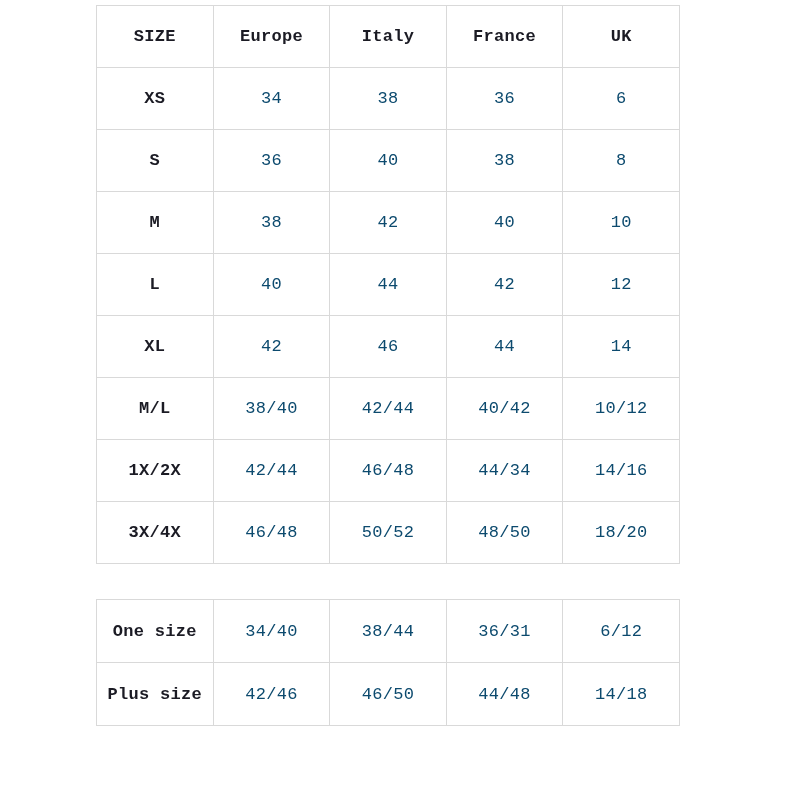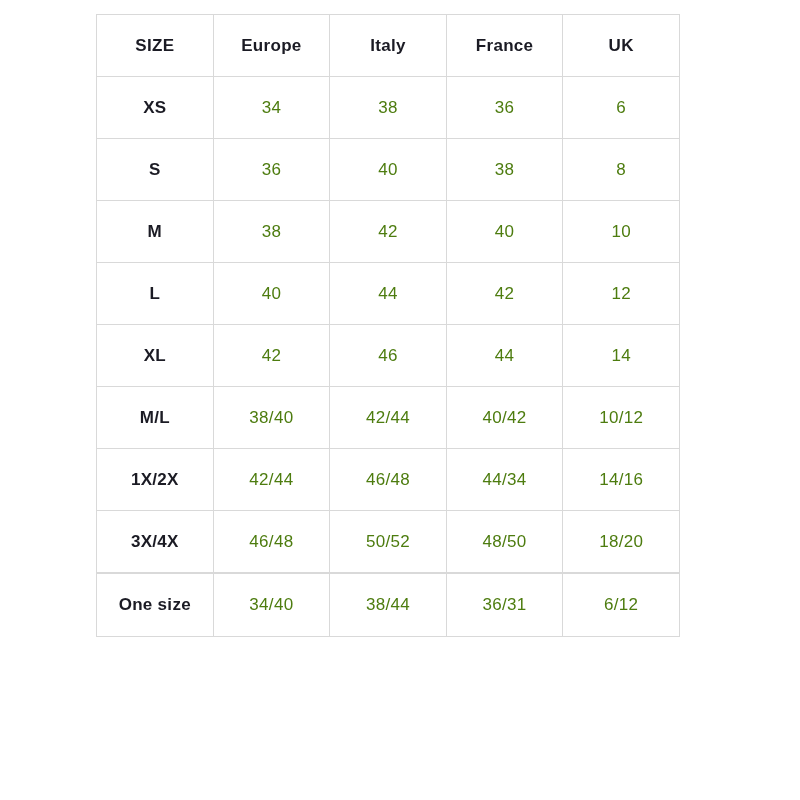--- a/index.html
+++ b/index.html
@@ -8,50 +8,52 @@
     background: #ffffff;
     width: 800px;
     height: 800px;
     overflow: hidden;
     font-family: "Liberation Sans", sans-serif;
   }
   .page {
     width: 800px;
     height: 800px;
     box-sizing: border-box;
-    padding-top: 14px;
+    padding-top: 5px;
+    font-family: Liberation Mono, monospace;
   }
   .chart-wrap {
     width: 584px;
     margin-left: 96px;
   }
   table.size-table {
     width: 100%;
     border-collapse: collapse;
     table-layout: fixed;
   }
   table.size-table td,
   table.size-table th {
     border: 1px solid #d9d9d9;
     background: #ffffff;
     text-align: center;
     vertical-align: middle;
     height: 61px;
     font-size: 17px;
     letter-spacing: 0.3px;
-    color: #4d7c0f;
+    color: #0c4a6e;
     font-weight: normal;
     padding: 0;
   }
   table.size-table th,
   table.size-table td.row-label {
     font-weight: bold;
     color: #1b1b24;
   }
   table.secondary {
+    margin-top: 35px;
   }
   table.secondary td {
     height: 62px;
   }
 </style>
 </head>
 <body>
 
 <div class="page">
   <div class="chart-wrap">
@@ -126,17 +128,24 @@
 
     <table class="size-table secondary">
       <tbody>
           <tr>
         <td class="row-label">One size</td>
         <td>34/40</td>
         <td>38/44</td>
         <td>36/31</td>
         <td>6/12</td>
       </tr>
+      <tr>
+        <td class="row-label">Plus size</td>
+        <td>42/46</td>
+        <td>46/50</td>
+        <td>44/48</td>
+        <td>14/18</td>
+      </tr>
     </tbody>
       </table>
 
   </div>
 </div>
 
 </body></html>

